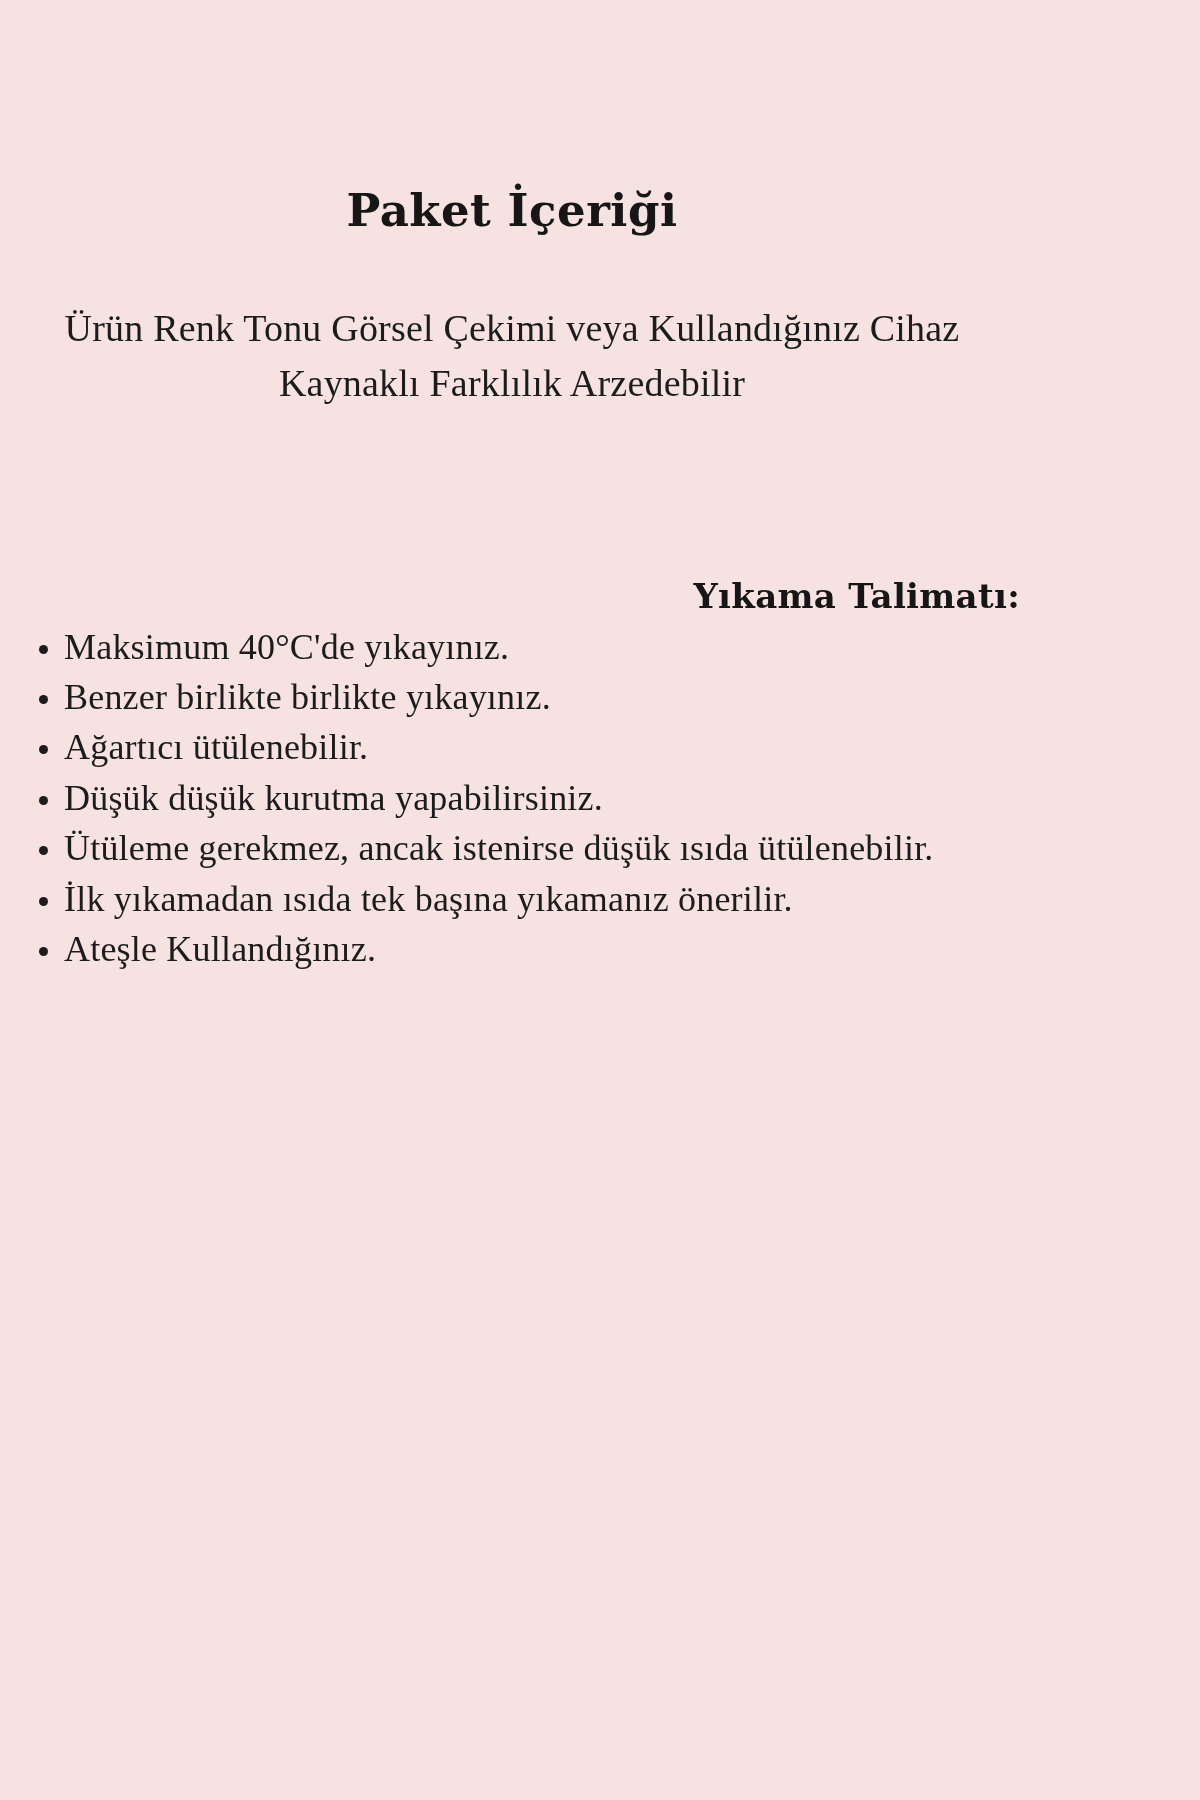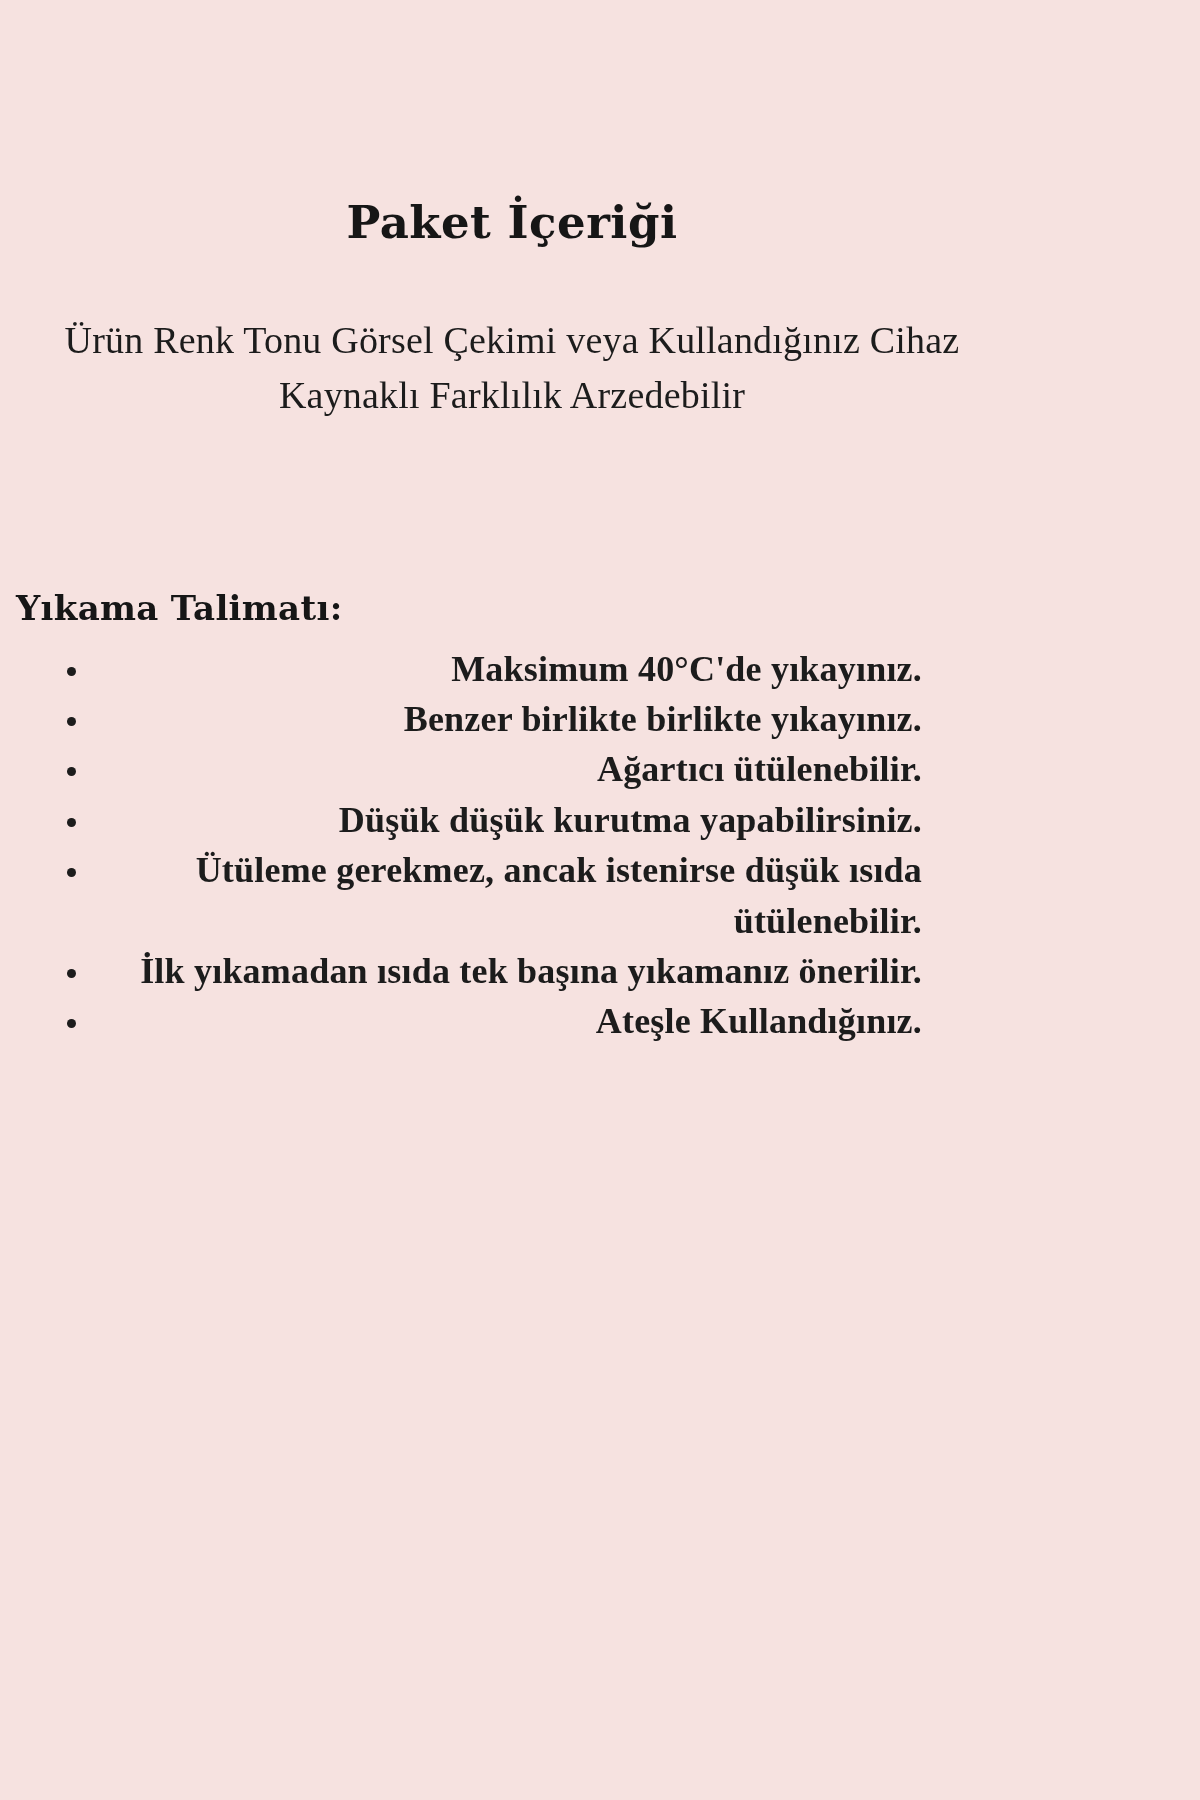--- a/index.html
+++ b/index.html
@@ -12,21 +12,21 @@
     height: 1800px;
     background: #f6e2e0;
     font-family: "Liberation Serif", "DejaVu Serif", serif;
     color: #1b1b1b;
     overflow: hidden;
   }
   .page {
     width: 1024px;
     height: 1800px;
     box-sizing: border-box;
-    padding: 16px;
+    padding: 4px;
     position: relative;
   }
 
   
   .title {
     text-align: center;
     font-family: "DejaVu Serif", "Liberation Serif", serif;
     font-weight: bold;
     font-size: 45px;
     letter-spacing: 0.5px;
@@ -57,34 +57,33 @@
     padding: 0 48px;
     color: #1c1c1c;
     letter-spacing: 0.2px;
   }
 
   
   .wash-section {
     margin-top: 165px;
   }
   .wash-title {
-    text-align: left;
+    text-align: right;
     font-family: "DejaVu Serif", "Liberation Serif", serif;
     font-weight: bold;
     font-size: 34px;
     letter-spacing: 0.3px;
     margin: 0 0 6px 0;
     color: #161616;
   }
   ul.wash-list {
     list-style: disc;
-    margin: 16px;
+    margin: 0;
     padding: 0 70px 0 60px;
-    text-align: right;
-    font-weight: bold;
+    text-align: left;
   }
   ul.wash-list li {
     font-size: 36px;
     line-height: 1.4;
     color: #1c1c1c;
     letter-spacing: 0.2px;
     margin: 0;
     padding: 0;
   }
   ul.wash-list li::marker {

